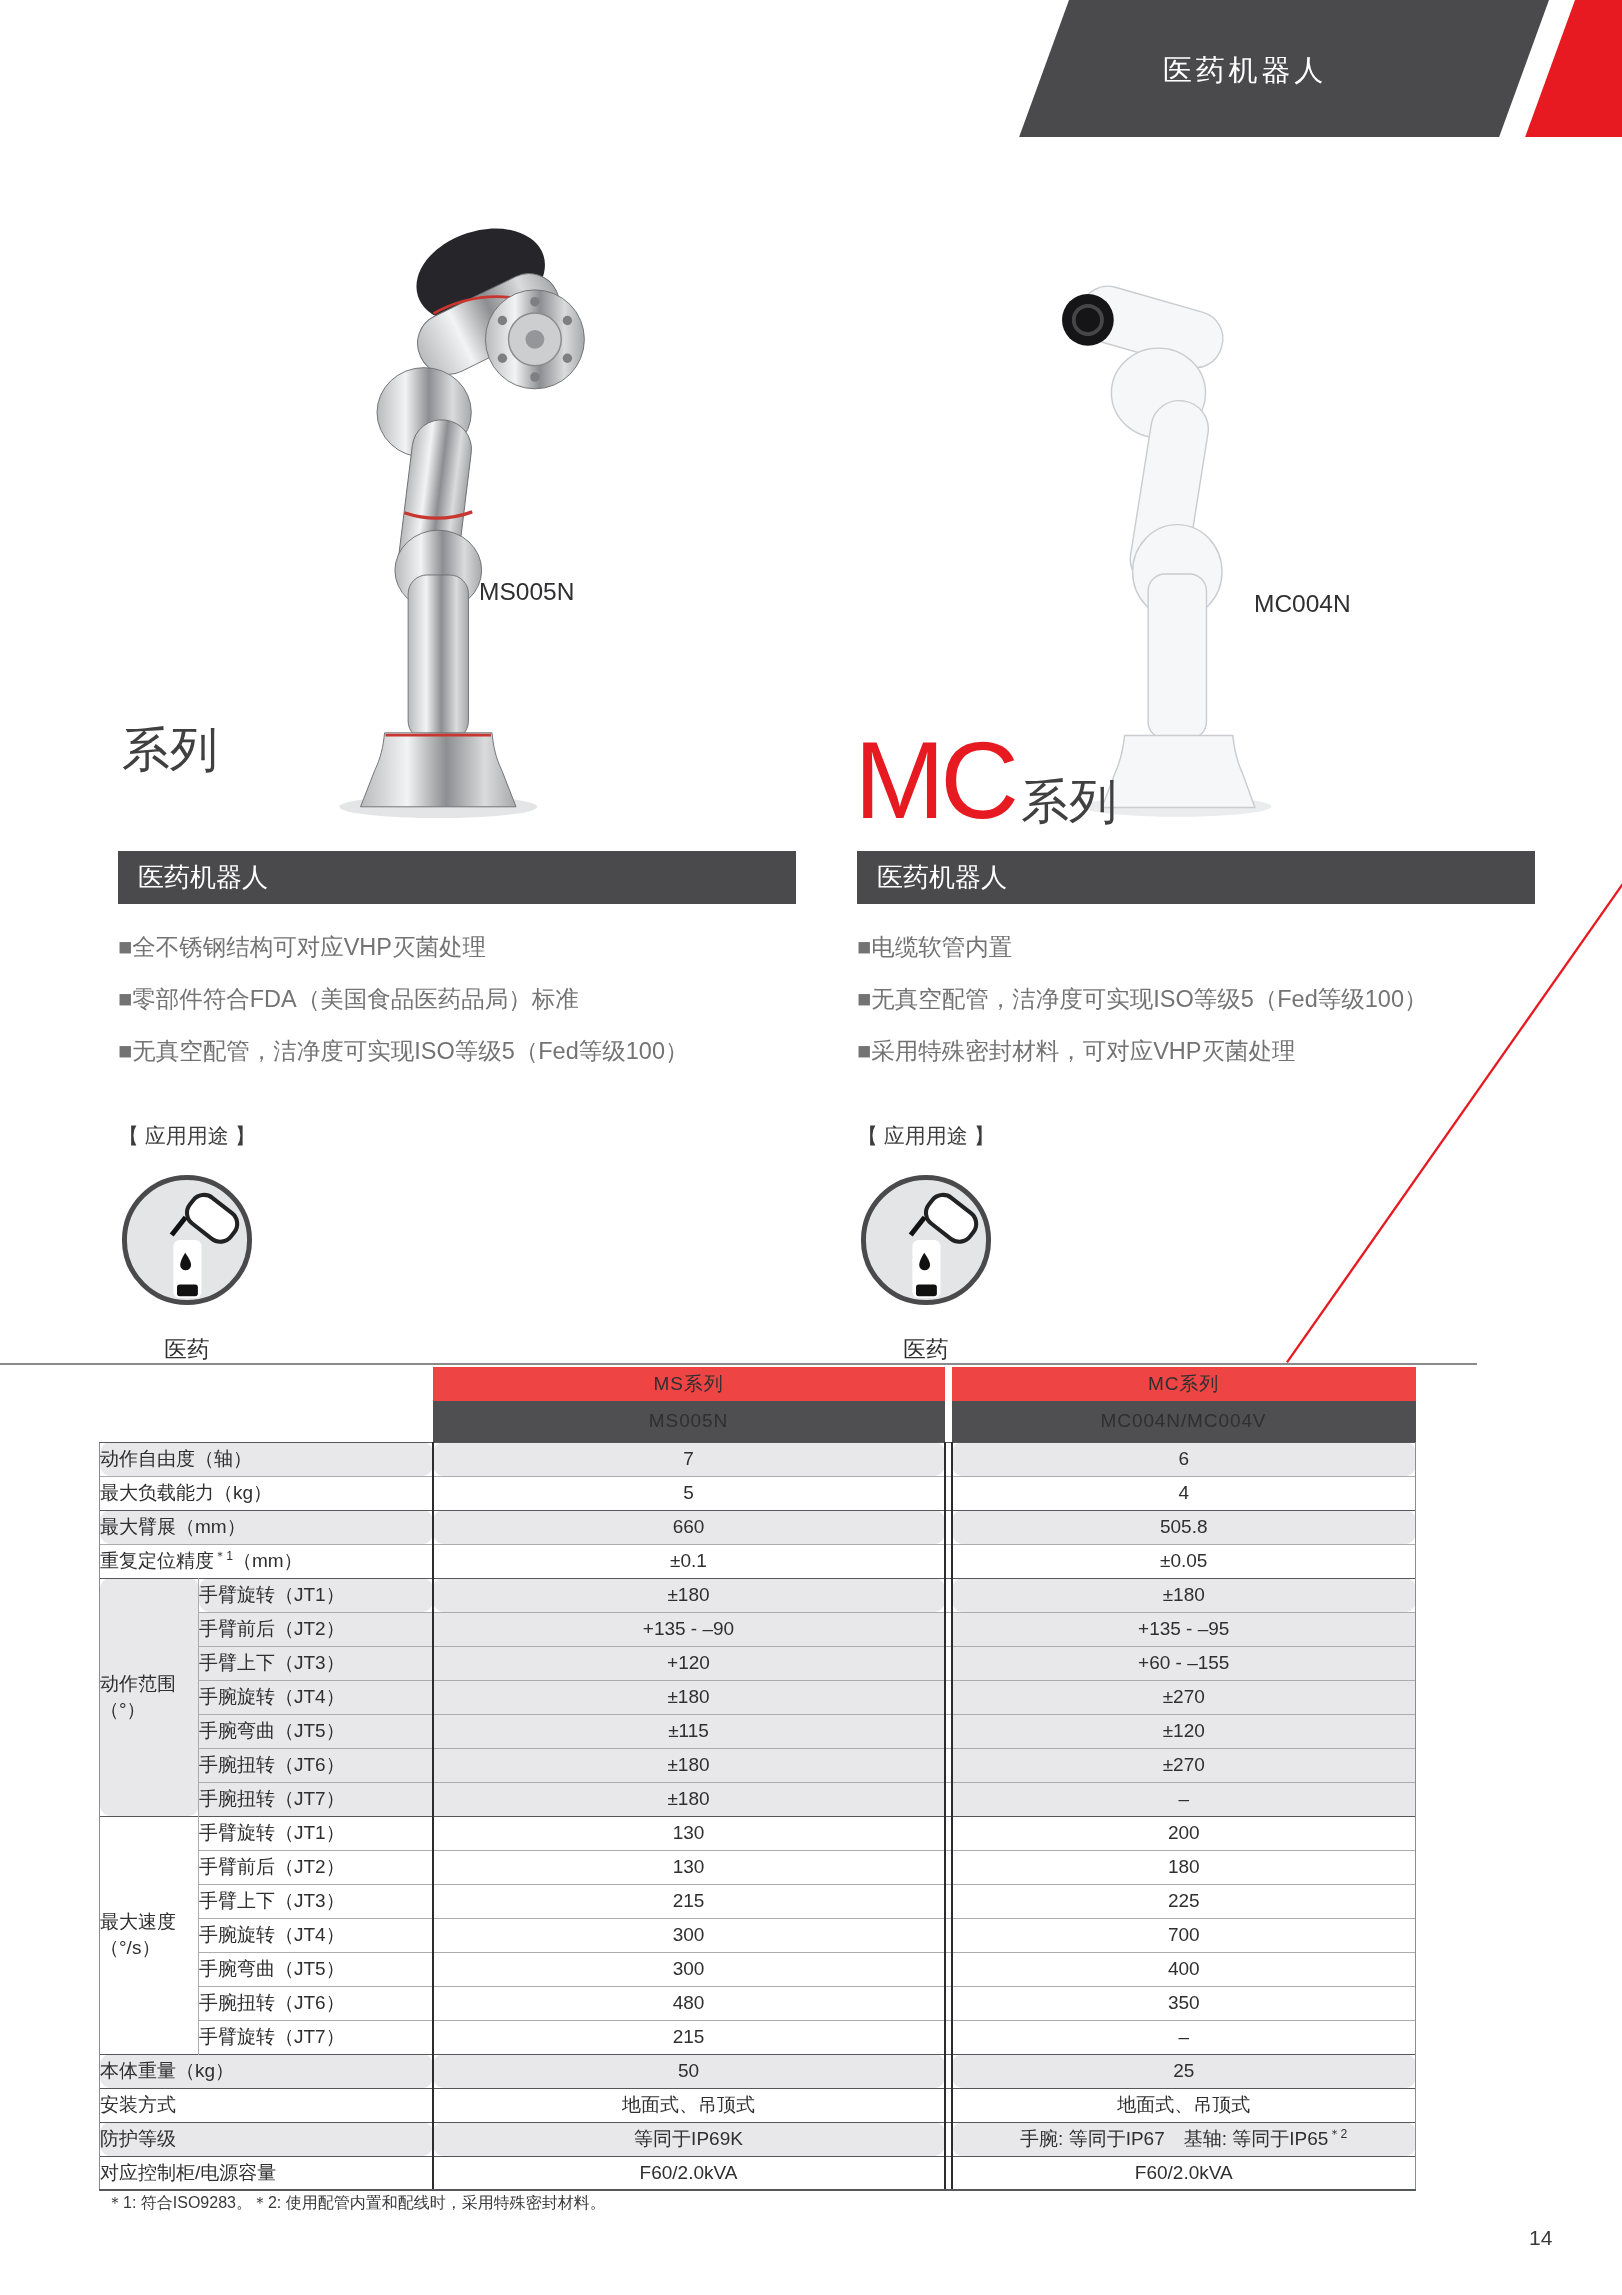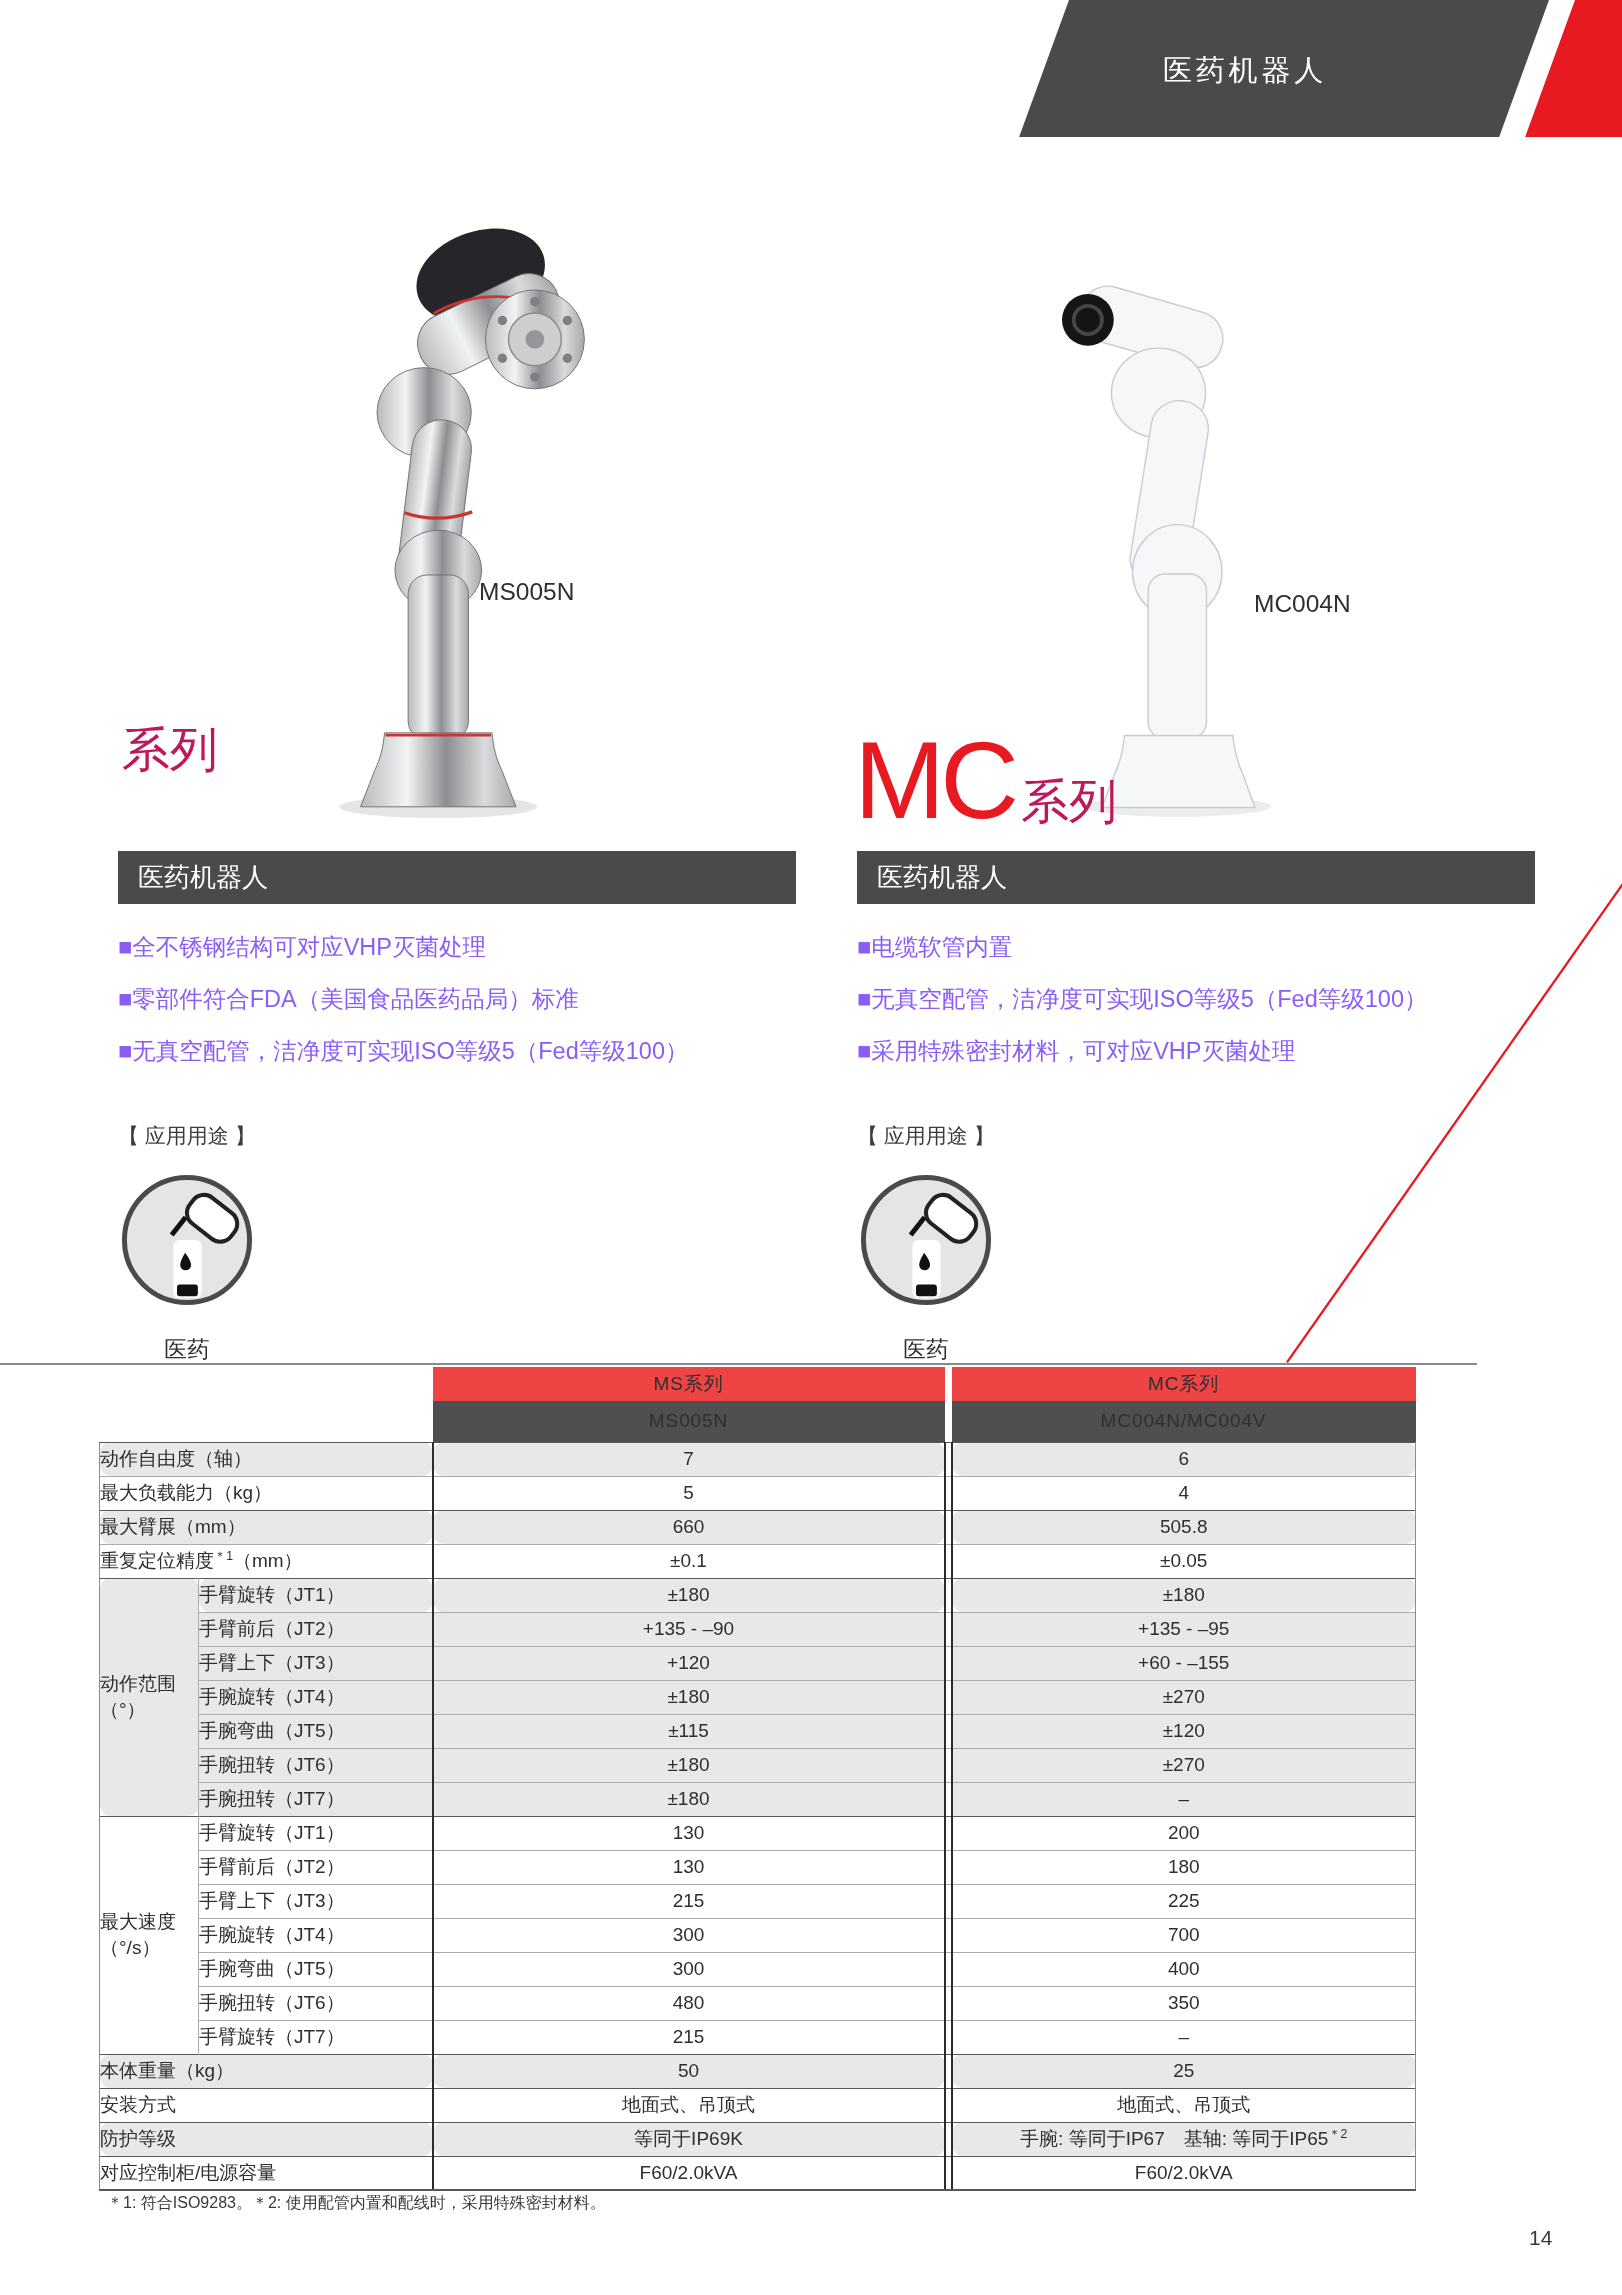--- a/index.html
+++ b/index.html
@@ -14,25 +14,25 @@
   .banner-title{position:absolute;left:1163px;top:51px;font-size:29px;color:#fff;letter-spacing:3.8px;}
 
   
   .robot-svg{position:absolute;}
   .robot-label{position:absolute;font-size:24.5px;color:#2f2f31;}
 
   
   .series-col{position:absolute;top:726px;width:678px;height:673px;}
   .series-title{position:absolute;top:0;left:-2.8px;display:flex;align-items:baseline;line-height:1;}
   .series-code{font-size:109px;letter-spacing:-4.7px;color:#e71a21;font-weight:400;}
-  .series-suffix{font-size:48px;color:#be185d;font-weight:500;margin-left:6.6px;}
+  .series-suffix{font-size:48px;color:#404040;font-weight:500;margin-left:6.6px;}
   .series-bar{position:absolute;top:125px;left:0;width:678px;height:53px;background:#4a4a4c;
     color:#fff;font-size:26px;line-height:53px;padding-left:20px;box-sizing:border-box;}
   .bullets{position:absolute;top:195px;left:0;width:687px;}
-  .bullet{font-size:23.5px;line-height:52px;color:#8b5cf6;white-space:nowrap;}
+  .bullet{font-size:23.5px;line-height:52px;color:#737373;white-space:nowrap;}
   .app-label{position:absolute;top:396px;left:0;font-size:21px;color:#3c3c3e;}
   .app-icon{position:absolute;top:446px;left:0.9px;width:136px;height:136px;}
   .app-name{position:absolute;top:608px;left:0.9px;width:136px;text-align:center;font-size:22.6px;color:#2f2f31;}
 
   
   .diag-svg{position:absolute;left:0;top:0;width:1623px;height:2295px;pointer-events:none;}
   .top-rule{position:absolute;left:0;top:1363px;width:1477px;height:1.9px;background:#8a8a8d;}
 
   
   .spec-wrap{position:absolute;left:99px;top:1367px;}

